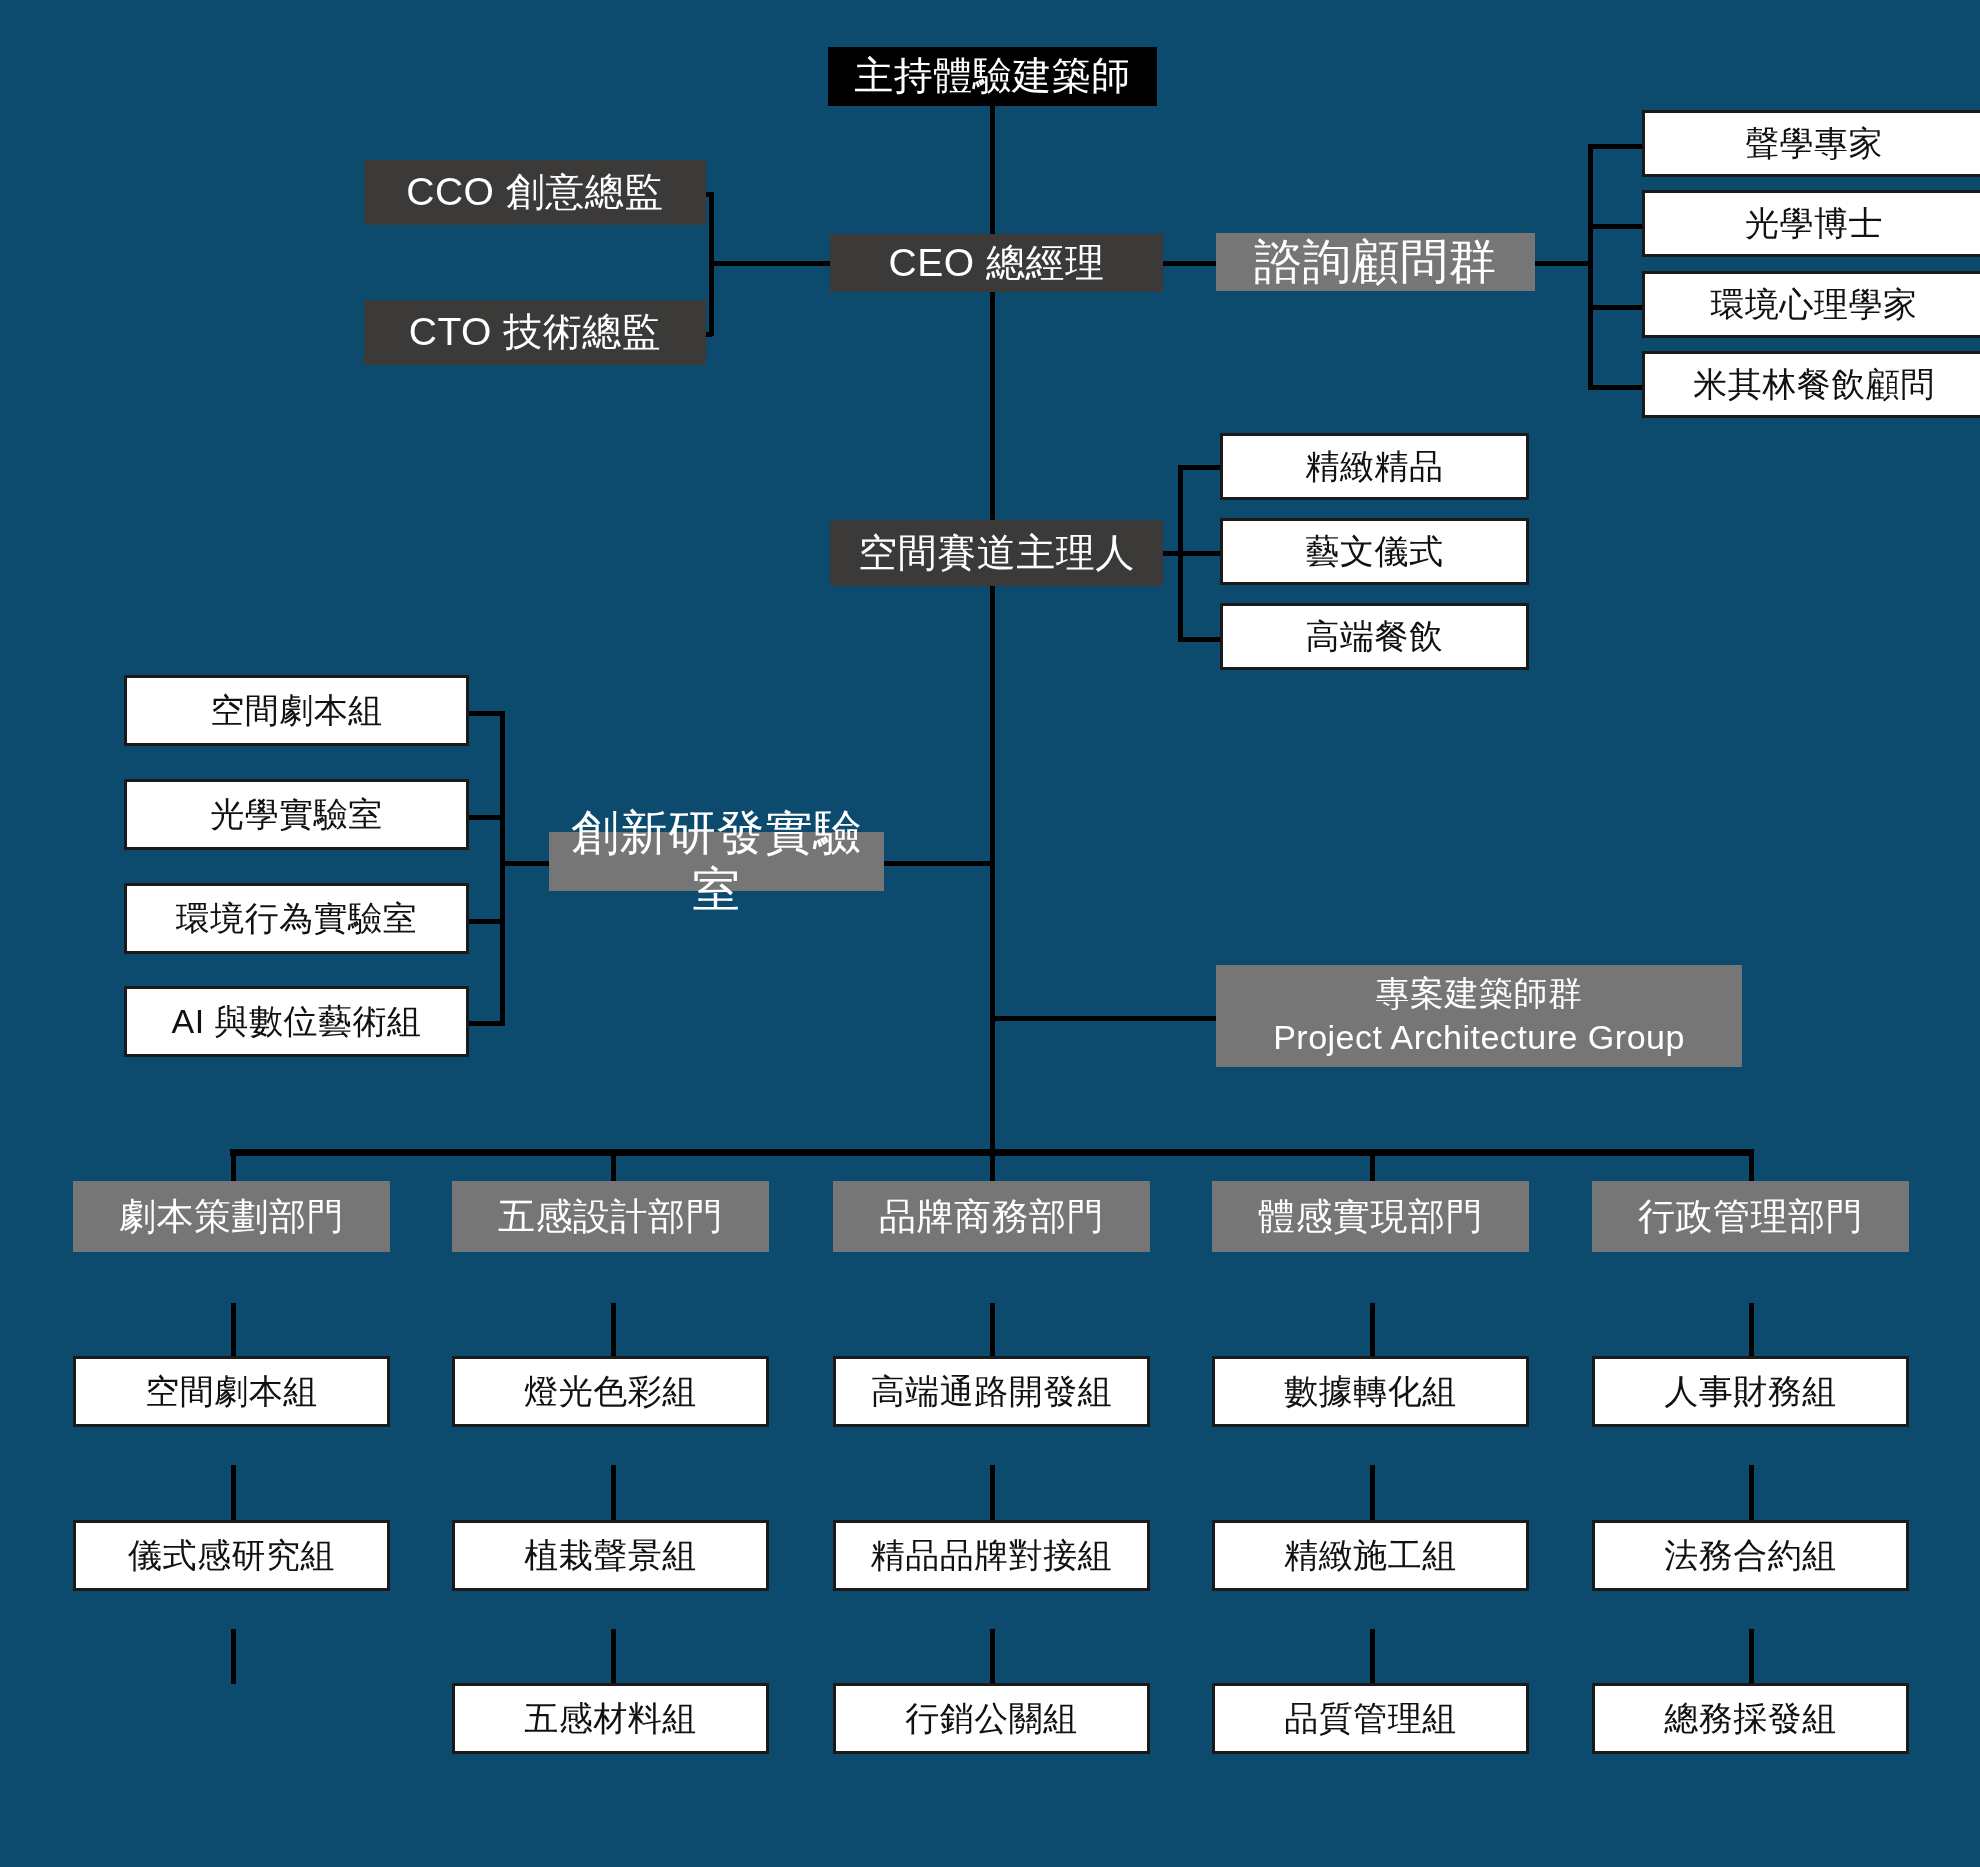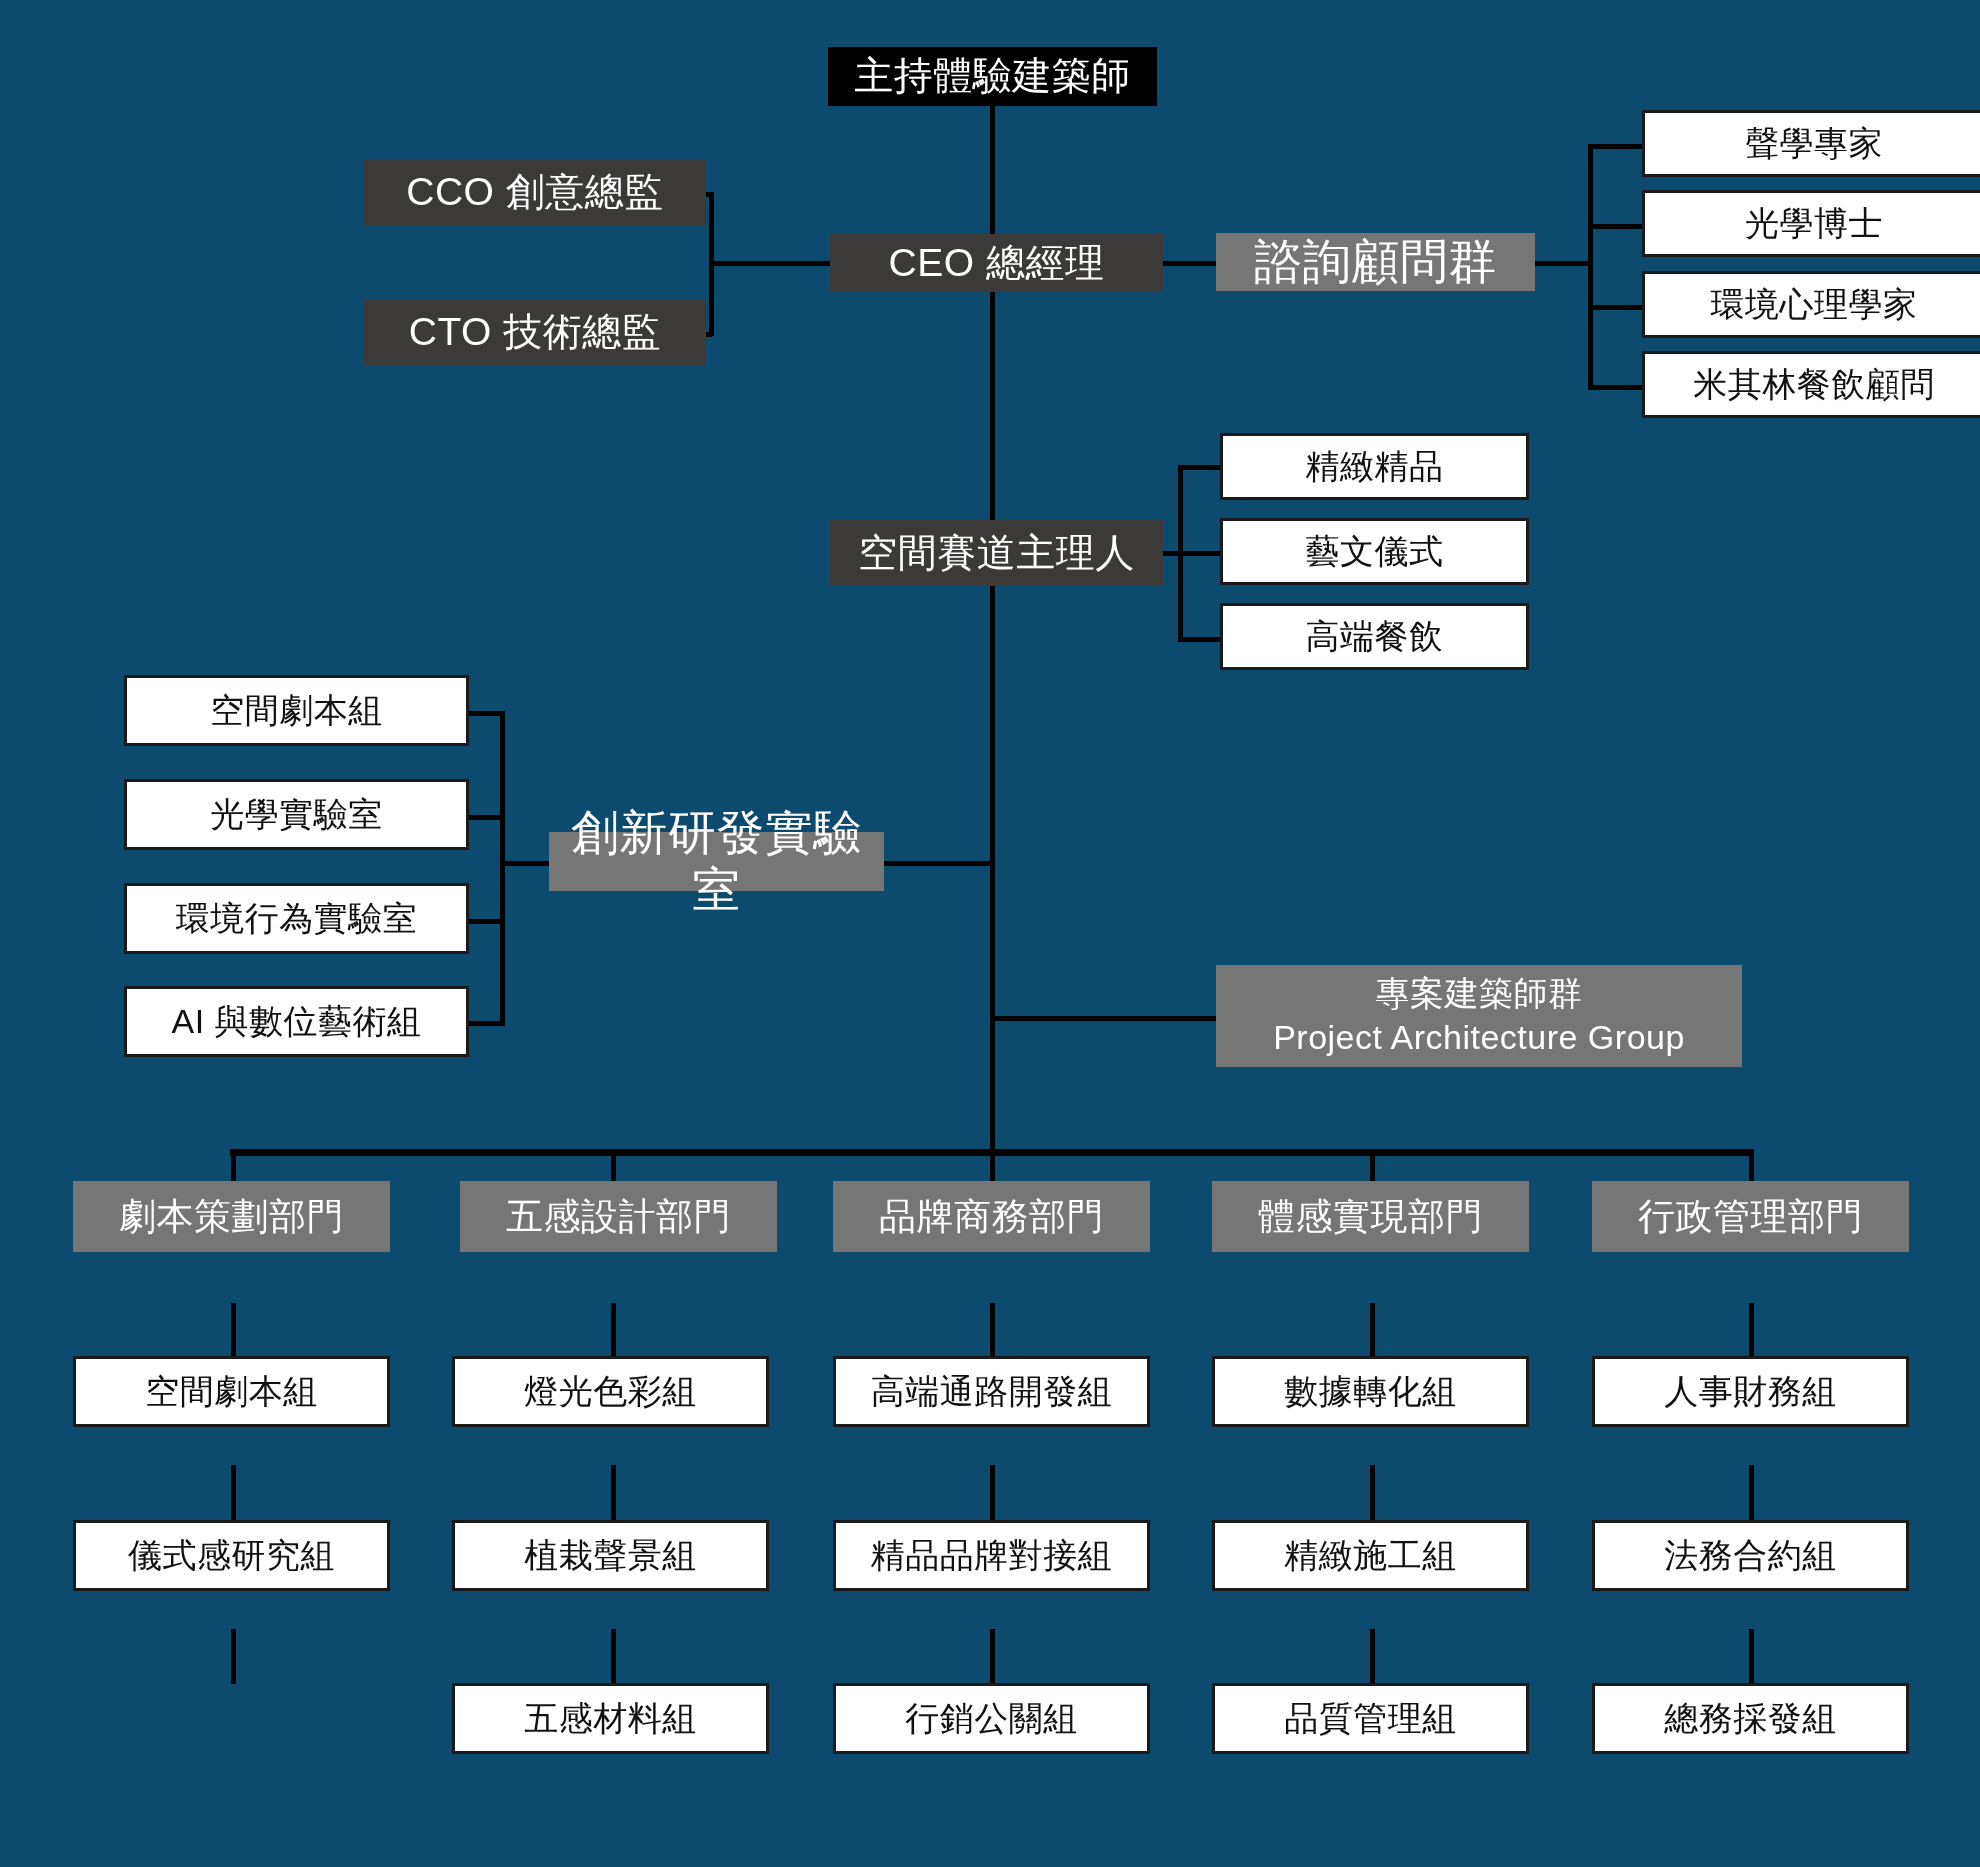--- a/index.html
+++ b/index.html
@@ -226,21 +226,21 @@
   </div>
 
   <div class="node style-bilingual" style="left:1216px; top:965px; width:526px; height:102px;">
     <span class="label">專案建築師群
 Project Architecture Group</span>
   </div>
 
   <div class="node style-dept" style="left:73px; top:1181px; width:317px; height:71px;">
     <span class="label">劇本策劃部門</span>
   </div>
-  <div class="node style-dept" style="left:452px; top:1181px; width:317px; height:71px;margin-left:8px;">
+  <div class="node style-dept" style="left:452px; top:1181px; width:317px; height:71px;">
     <span class="label">五感設計部門</span>
   </div>
   <div class="node style-dept" style="left:833px; top:1181px; width:317px; height:71px;">
     <span class="label">品牌商務部門</span>
   </div>
   <div class="node style-dept" style="left:1212px; top:1181px; width:317px; height:71px;">
     <span class="label">體感實現部門</span>
   </div>
   <div class="node style-dept" style="left:1592px; top:1181px; width:317px; height:71px;">
     <span class="label">行政管理部門</span>

